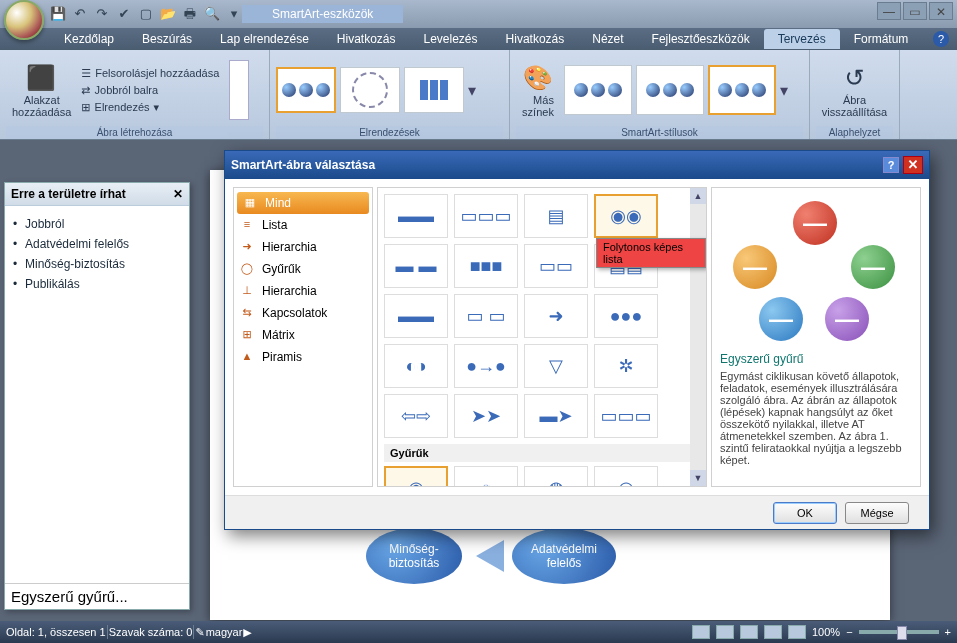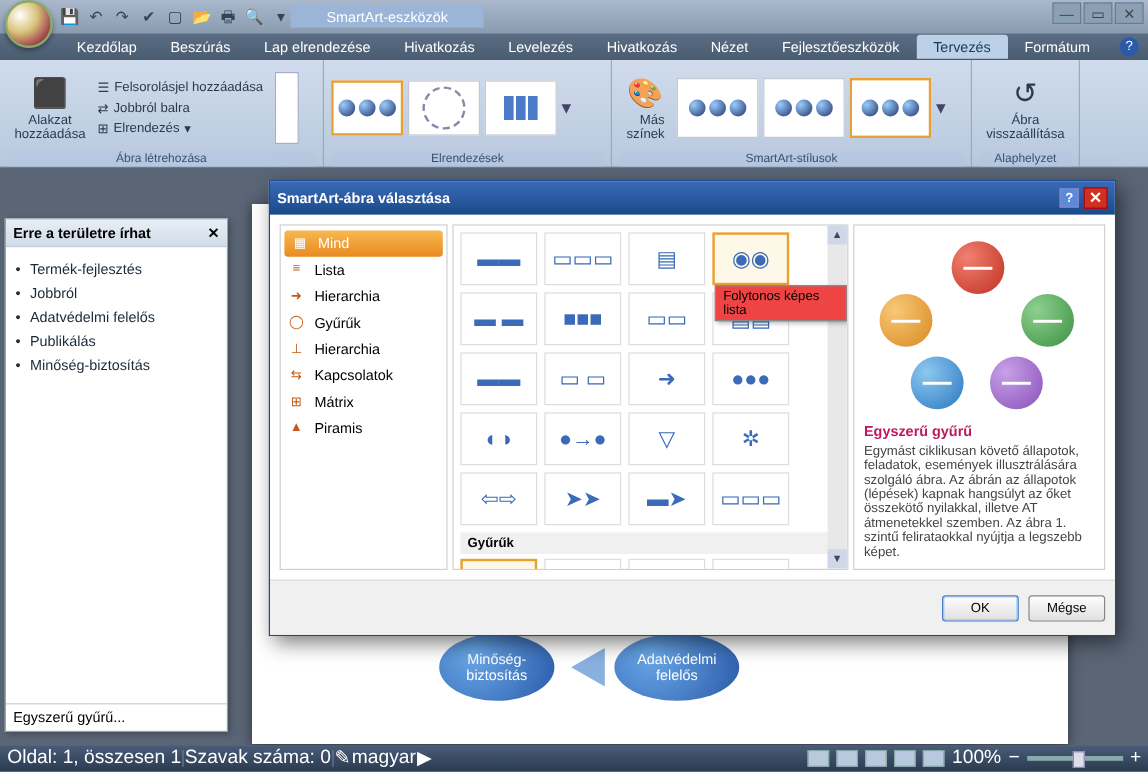--- a/index.html
+++ b/index.html
@@ -39,21 +39,21 @@
   
   .docarea { position: absolute; left: 0; top: 140px; right: 0; bottom: 22px; background: #5a6576; }
   .doc-page { position: absolute; left: 210px; top: 30px; width: 680px; height: 450px; background: #fff; box-shadow: 0 2px 10px rgba(0,0,0,.5); }
 
   
   .textpane { position: absolute; left: 4px; top: 182px; width: 186px; height: 428px; background: #fff; border: 1px solid #8aa; box-shadow: 2px 2px 6px rgba(0,0,0,.3); display: flex; flex-direction: column; }
   .textpane-title { background: linear-gradient(#e8eef5,#d0dce8); font-size: 12px; font-weight: bold; padding: 4px 6px; border-bottom: 1px solid #bcd; display: flex; justify-content: space-between; }
   .textpane-body { flex: 1; padding: 8px 6px; }
   .tp-item { font-size: 12px; color: #1a2a3a; padding: 3px 0 3px 14px; position: relative; }
   .tp-item::before { content: "•"; position: absolute; left: 2px; }
-  .textpane-footer { border-top: 1px solid #ccc; padding: 4px 6px; font-size: 12px; display: flex; align-items: center; gap: 4px; }
+  .textpane-footer { border-top: 1px solid #ccc; padding: 4px 6px; font-size: 15px; display: flex; align-items: center; gap: 4px; }
 
   
   .dialog { position: absolute; left: 224px; top: 150px; width: 706px; height: 380px; background: #fff; border: 1px solid #1a4a8a; box-shadow: 4px 6px 16px rgba(0,0,0,.5); display: flex; flex-direction: column; z-index: 20; }
   .dlg-title { height: 28px; background: linear-gradient(#3a6ab8,#1a4a8a); color: #fff; font-size: 12px; font-weight: bold; display: flex; align-items: center; padding: 0 6px; }
   .dlg-title-text { flex: 1; }
   .dlg-help { width: 16px; height: 16px; background: #5a8ada; border: 1px solid #88c; color: #fff; font-size: 11px; text-align: center; line-height: 14px; margin-right: 4px; }
   .dlg-close { width: 20px; height: 18px; background: #d03020; color: #fff; font-size: 13px; text-align: center; line-height: 16px; border: 1px solid #a01; }
   .dlg-body { flex: 1; display: flex; background: #fff; padding: 8px; gap: 4px; overflow: hidden; }
   .dlg-cats { width: 140px; border: 1px solid #d0d0d0; background: #fff; padding: 4px 0; }
   .cat-item { font-size: 12px; padding: 4px 8px 4px 28px; position: relative; cursor: pointer; }
@@ -61,31 +61,31 @@
   .cat-icon { position: absolute; left: 6px; top: 4px; width: 14px; height: 14px; font-size: 11px; color: #c25a1a; text-align: center; }
   .cat-item.sel .cat-icon { color: #fff; }
   .dlg-gallery { flex: 1; border: 1px solid #d0d0d0; padding: 6px; overflow-y: auto; position: relative; }
   .gal-grid { display: flex; flex-wrap: wrap; gap: 6px; }
   .gal-item { width: 64px; height: 44px; background: #fff; border: 1px solid #ddd; display: flex; align-items: center; justify-content: center; font-size: 18px; color: #3a6ab8; }
   .gal-item.hover { border: 2px solid #e8a030; background: #fef8e8; }
   .gal-section { font-size: 11px; font-weight: bold; background: #f0f0f0; padding: 3px 6px; margin: 6px 0 4px; width: 100%; }
   .tooltip { position: absolute; background: #ef4444; border: 1px solid #888; font-size: 11px; padding: 2px 6px; box-shadow: 2px 2px 4px rgba(0,0,0,.3); z-index: 30; }
   .dlg-preview { width: 210px; border: 1px solid #d0d0d0; padding: 8px; font-size: 11px; color: #444; }
   .preview-img { width: 190px; height: 150px; margin-bottom: 6px; display: flex; align-items: center; justify-content: center; }
-  .preview-title { font-weight: bold; font-size: 12px; margin-bottom: 4px; color: #be185d; }
-  .dlg-footer { height: 46px; background: #f0f0f0; border-top: 1px solid #ddd; display: flex; justify-content: flex-end; align-items: center; gap: 8px; padding: 0 8px; }
+  .preview-title { font-weight: normal; font-size: 12px; margin-bottom: 4px; color: #0f766e; }
+  .dlg-footer { height: 34px; background: #f0f0f0; border-top: 1px solid #ddd; display: flex; justify-content: flex-end; align-items: center; gap: 8px; padding: 0 20px; }
   .dlg-btn { min-width: 64px; height: 22px; background: linear-gradient(#fdfdfd,#e0e0e0); border: 1px solid #888; font-size: 11px; border-radius: 3px; }
   .dlg-btn.primary { border: 1px solid #4a7ac8; box-shadow: 0 0 0 1px #9cf inset; }
 
   
   .shape-ellipse { position: absolute; border-radius: 50%; color: #fff; font-size: 12px; display: flex; align-items: center; justify-content: center; text-align: center; background: radial-gradient(circle at 30% 30%, #6aa8e8, #2a5aa8); }
   .arrow-left { position: absolute; width: 0; height: 0; border-top: 16px solid transparent; border-bottom: 16px solid transparent; border-right: 28px solid #8ab0e0; }
 
   
-  .statusbar { position: absolute; left: 0; right: 0; bottom: 0; height: 22px; background: linear-gradient(#4a5c78,#2a3a50); display: flex; align-items: center; color: #fff; font-size: 16px; padding: 0 6px; gap: 1px; }
+  .statusbar { position: absolute; left: 0; right: 0; bottom: 0; height: 22px; background: linear-gradient(#4a5c78,#2a3a50); display: flex; align-items: center; color: #fff; font-size: 11px; padding: 0 6px; gap: 1px; }
   .status-sep { width: 1px; height: 14px; background: #6a7d90; }
   .status-right { margin-left: auto; display: flex; align-items: center; gap: 6px; }
   .view-btn { width: 18px; height: 14px; background: #b8c8dd; border: 1px solid #8aa; }
   .zoom-slider { width: 80px; height: 4px; background: #8aa; position: relative; }
   .zoom-slider::after { content: ""; position: absolute; left: 38px; top: -4px; width: 8px; height: 12px; background: #dde; border: 1px solid #88a; }
 
   
   .cycle5 { position: relative; width: 180px; height: 140px; }
   .cdot { position: absolute; width: 44px; height: 44px; border-radius: 50%; display: flex; align-items: center; justify-content: center; color: #fff; font-size: 24px; font-weight: bold; }
   .scrollbar-v { position: absolute; right: 0; top: 0; bottom: 0; width: 16px; background: #e8e8e8; }
@@ -236,25 +236,24 @@
     <span style="white-space:pre-line">Adatvédelmi
 felelős</span>
   </div>
 
 <div class="textpane">
   <div class="textpane-title">
     <span>Erre a területre írhat</span>
     <span>✕</span>
   </div>
   <div class="textpane-body">
-    <div class="tp-item">Termék-fejlesztés</div>
     <div class="tp-item">Jobbról</div>
     <div class="tp-item">Adatvédelmi felelős</div>
+    <div class="tp-item">Minőség-biztosítás</div>
     <div class="tp-item">Publikálás</div>
-    <div class="tp-item">Minőség-biztosítás</div>
   </div>
   <div class="textpane-footer">
     <span>Egyszerű gyűrű...</span>
   </div>
 </div>
 
 <div class="dialog">
   <div class="dlg-title">
     <span class="dlg-title-text">SmartArt-ábra választása</span>
     <div class="dlg-help">?</div>

